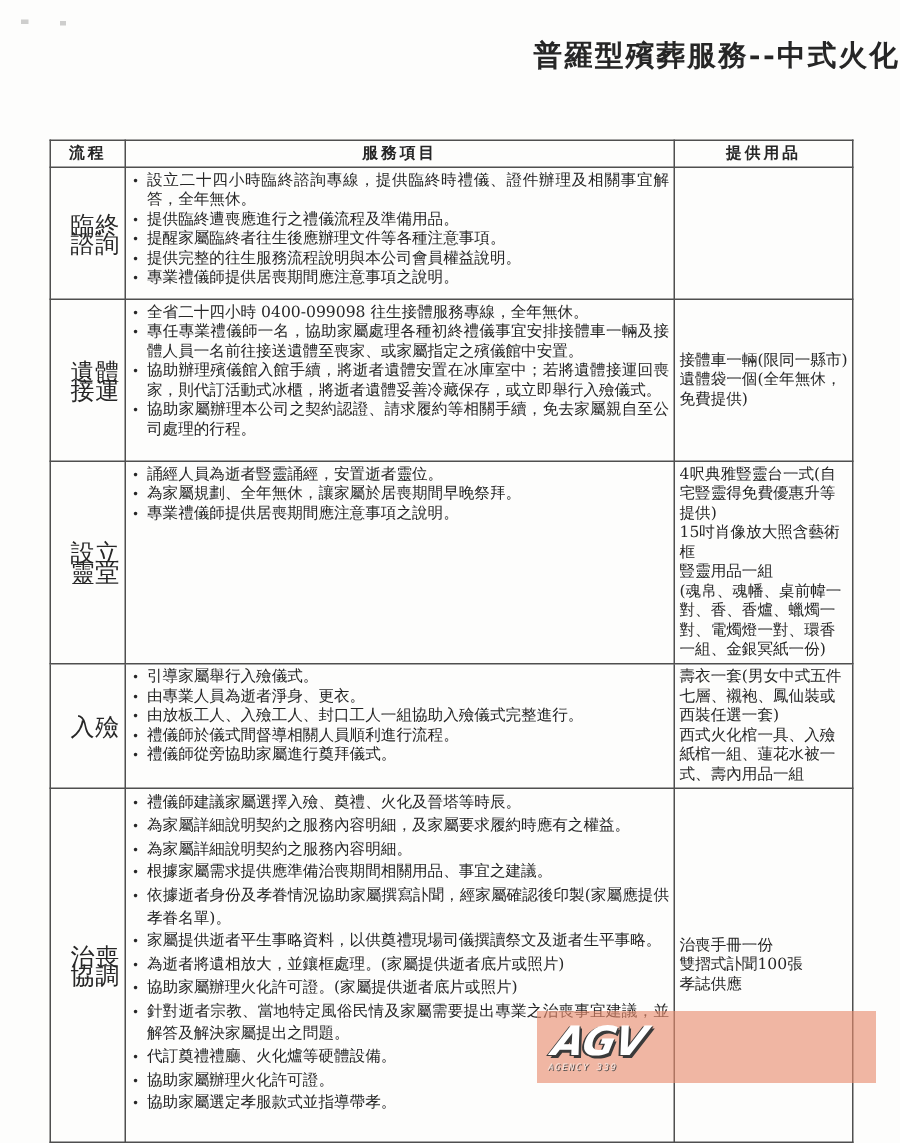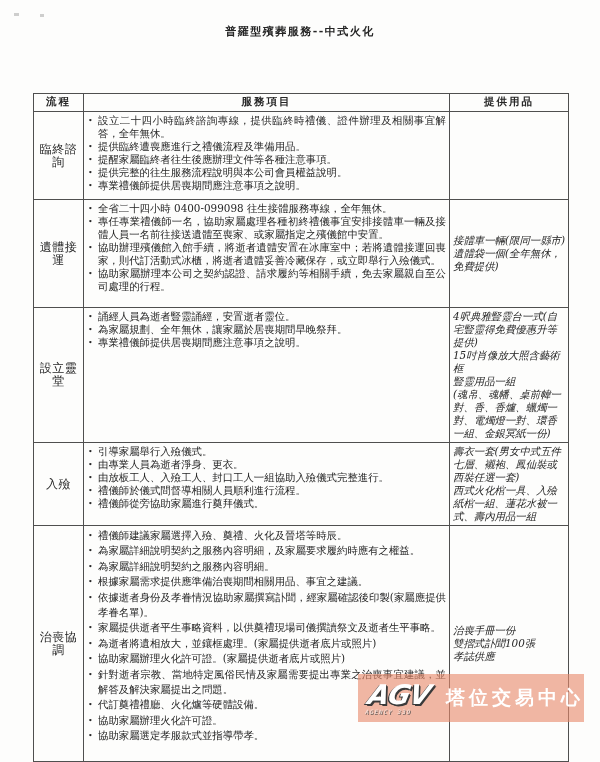--- a/index.html
+++ b/index.html
@@ -12,52 +12,52 @@
     position:relative;
   }
   .page{ position:relative; width:600px; height:762px; }
 
   .scan-mark{ position:absolute; width:5px; height:3px; background:#b9b9b9; opacity:.7; }
   .m1{ left:14px; top:13px; }
   .m2{ left:40px; top:14px; width:4px; }
 
   .doc-title{
     position:absolute; left:0; top:24px; width:100%;
-    text-align:center; font-size:11px; font-weight:bold;
+    text-align:right; font-size:19px; font-weight:bold;
     letter-spacing:1.5px;
   }
 
   table.services{
     position:absolute; left:33px; top:93px;
     width:535px;
     border-collapse:collapse;
     table-layout:fixed;
     font-size:10.4px;
     line-height:13px;
   }
   table.services td, table.services th{
     border:1px solid #4f4f4f;
     padding:2px 3px;
     vertical-align:top;
     overflow:hidden;
   }
   tr.head th{
     height:13px; font-size:10.5px; font-weight:bold;
-    text-align:center; vertical-align:middle; letter-spacing:2px;font-family:Liberation Mono, monospace;
+    text-align:center; vertical-align:middle; letter-spacing:2px;
   }
   col.c-process{ width:50px; }
   col.c-services{ width:366px; }
   col.c-supplies{ width:119px; }
 
   .col-process{
-    text-align:center; vertical-align:middle !important;
-    font-size:12px; letter-spacing:0.5px; padding:0 2px;
+    text-align:right; vertical-align:middle !important;
+    font-size:16px; letter-spacing:0.5px; padding:0 2px;
   }
   .col-services{ padding:3px 4px 2px 5px; }
-  .col-supplies{ padding:3px 3px 2px 4px;font-style:italic; }
+  .col-supplies{ padding:3px 3px 2px 4px; }
 
   .bullet{ display:flex; align-items:flex-start; }
   .bullet .dot{
     flex:0 0 10px; font-size:8px; line-height:13px;
     text-align:left; padding-left:1px;
   }
   .bullet .btxt{ flex:1 1 auto; text-align:justify; }
 
   .supply{ text-align:left; }
 
@@ -287,16 +287,15 @@
           </td>
         </tr>
       </tbody>
   </table>
 
   <div class="watermark">
     <div class="wm-logo">
       <span class="wm-agv">AGV</span>
       <span class="wm-sub">AGENCY 339</span>
     </div>
-    <span class="wm-label">塔位交易中心</span>
   </div>
 
 </div>
 
 </body></html>

